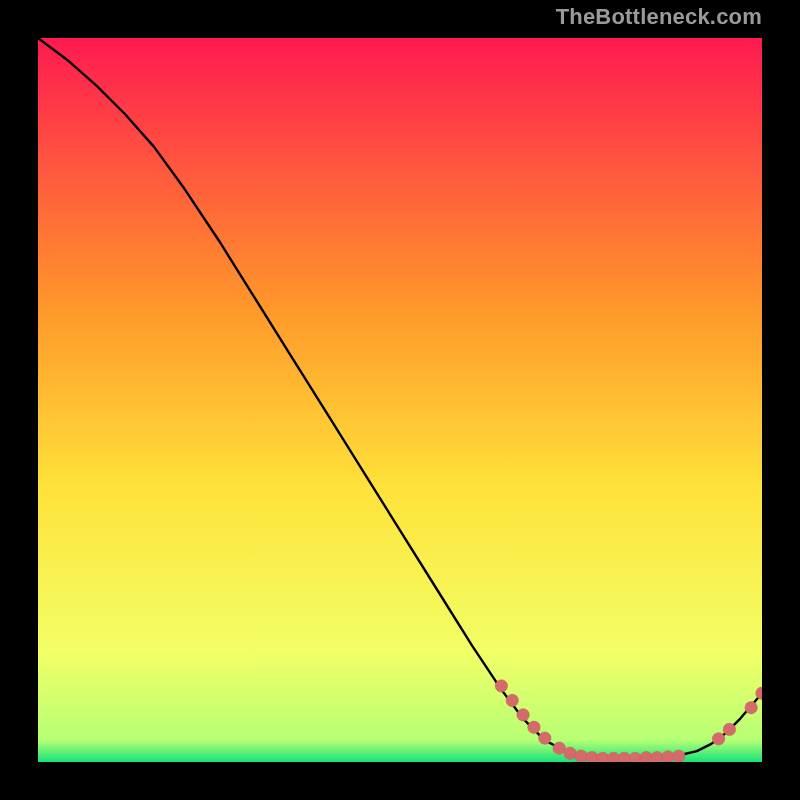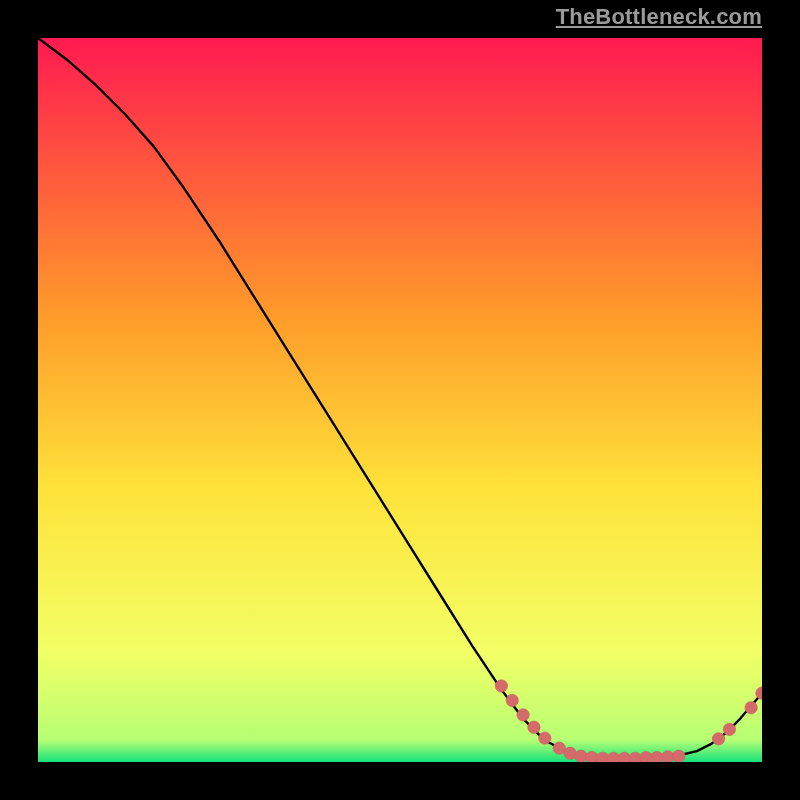--- a/index.html
+++ b/index.html
@@ -24,21 +24,20 @@
     height: 724px;
   }
   .watermark {
     position: absolute;
     top: 6px;
     right: 38px;
     font: 600 22px/1 "Segoe UI", Arial, sans-serif;
     color: #9a9a9a;
     letter-spacing: 0.2px;
     user-select: none;
-    text-decoration: underline;
   }
 </style>
 </head>
 <body>
 
 <div class="stage">
   <div class="watermark">TheBottleneck.com</div>
 
   <svg class="plot" viewBox="0 0 724 724" preserveAspectRatio="none">
     <defs>

